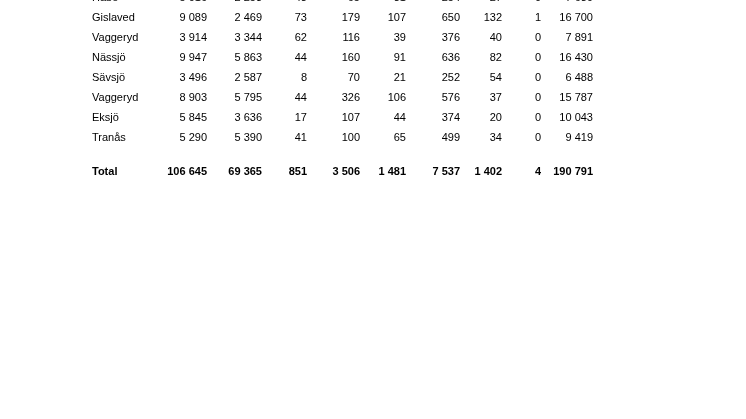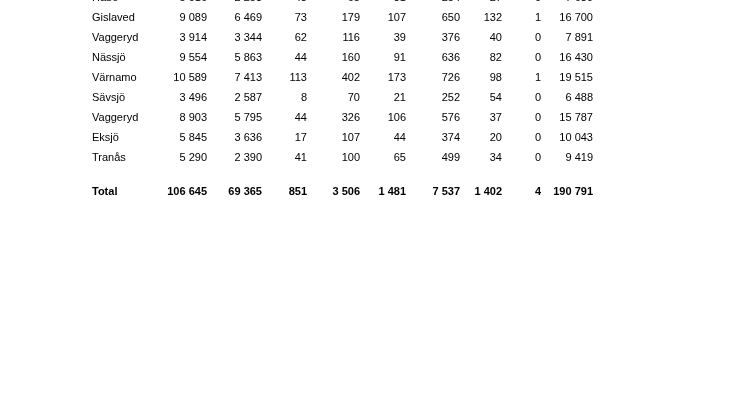--- a/index.html
+++ b/index.html
@@ -62,21 +62,21 @@
           <td class="num">65</td>
           <td class="num">31</td>
           <td class="num">254</td>
           <td class="num">27</td>
           <td class="num">0</td>
           <td class="num">7 689</td>
         </tr>
         <tr>
           <td class="name">Gislaved</td>
           <td class="num">9 089</td>
-          <td class="num">6 469</td>
+          <td class="num">2 469</td>
           <td class="num">73</td>
           <td class="num">179</td>
           <td class="num">107</td>
           <td class="num">650</td>
           <td class="num">132</td>
           <td class="num">1</td>
           <td class="num">16 700</td>
         </tr>
         <tr>
           <td class="name">Vaggeryd</td>
@@ -85,41 +85,29 @@
           <td class="num">62</td>
           <td class="num">116</td>
           <td class="num">39</td>
           <td class="num">376</td>
           <td class="num">40</td>
           <td class="num">0</td>
           <td class="num">7 891</td>
         </tr>
         <tr>
           <td class="name">Nässjö</td>
-          <td class="num">9 554</td>
+          <td class="num">9 947</td>
           <td class="num">5 863</td>
           <td class="num">44</td>
           <td class="num">160</td>
           <td class="num">91</td>
           <td class="num">636</td>
           <td class="num">82</td>
           <td class="num">0</td>
           <td class="num">16 430</td>
-        </tr>
-        <tr>
-          <td class="name">Värnamo</td>
-          <td class="num">10 589</td>
-          <td class="num">7 413</td>
-          <td class="num">113</td>
-          <td class="num">402</td>
-          <td class="num">173</td>
-          <td class="num">726</td>
-          <td class="num">98</td>
-          <td class="num">1</td>
-          <td class="num">19 515</td>
         </tr>
         <tr>
           <td class="name">Sävsjö</td>
           <td class="num">3 496</td>
           <td class="num">2 587</td>
           <td class="num">8</td>
           <td class="num">70</td>
           <td class="num">21</td>
           <td class="num">252</td>
           <td class="num">54</td>
@@ -146,21 +134,21 @@
           <td class="num">107</td>
           <td class="num">44</td>
           <td class="num">374</td>
           <td class="num">20</td>
           <td class="num">0</td>
           <td class="num">10 043</td>
         </tr>
         <tr>
           <td class="name">Tranås</td>
           <td class="num">5 290</td>
-          <td class="num">2 390</td>
+          <td class="num">5 390</td>
           <td class="num">41</td>
           <td class="num">100</td>
           <td class="num">65</td>
           <td class="num">499</td>
           <td class="num">34</td>
           <td class="num">0</td>
           <td class="num">9 419</td>
         </tr>
         <tr class="spacer-row">
           <td colspan="10"></td>

